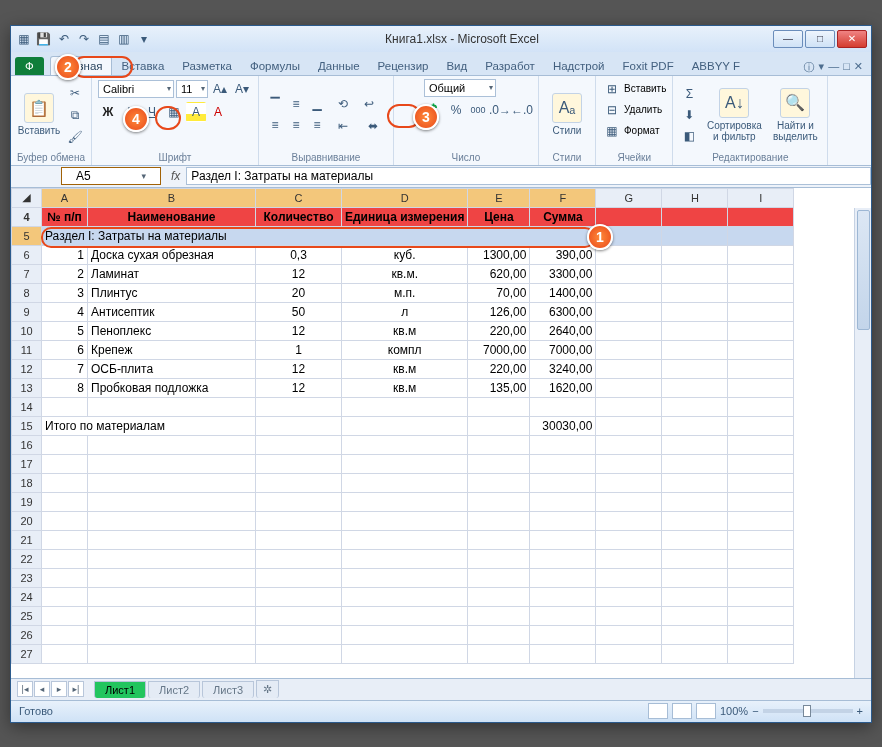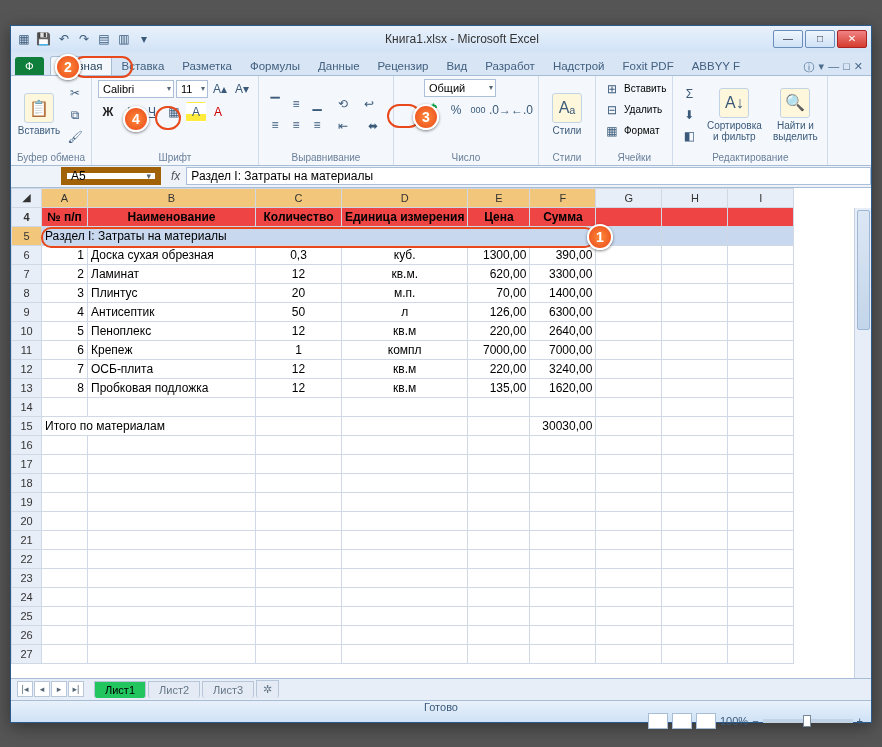--- a/index.html
+++ b/index.html
@@ -42,21 +42,21 @@
 .fbtn.under{ text-decoration:underline;}
 
 .align-group .grid3{display:grid;grid-template-columns:repeat(3,20px);gap:1px;}
 .num-group .row, .cells-group .row{display:flex;gap:2px;align-items:center;}
 
 .callout{position:absolute; width:26px; height:26px; background:radial-gradient(#ff8a3a,#e8481a); border:2px solid #fff; border-radius:50%; color:#fff; font-weight:bold; display:flex;align-items:center;justify-content:center; font-size:14px; box-shadow:0 1px 3px rgba(0,0,0,.5); z-index:50;}
 .callout-ring{position:absolute; border:2px solid #e8481a; border-radius:14px; z-index:49;}
 
 
 .fxbar{ height:22px; border-bottom:1px solid #a7bdd6; display:flex; align-items:center; font-size:12px; background:#eef3fa;}
-.namebox{ width:100px; border:6px solid #a16207; background:#fff; height:18px; margin:0 4px 0 50px; padding:0 4px; display:flex;align-items:center; justify-content:space-between;}
+.namebox{ width:100px; border:1px solid #a16207; background:#fff; height:18px; margin:0 4px 0 50px; padding:0 14px; display:flex;align-items:center; justify-content:space-between;}
 .namebox::after{content:"▾"; font-size:9px; color:#567;}
 .fxlabel{ font-style:italic; color:#555; margin:0 6px;}
 .fxinput{ flex:1; border:1px solid #abc0d8; background:#fff; height:18px; padding:0 4px; display:flex;align-items:center;}
 
 
 .gridwrap{ position:relative; height:490px; overflow:hidden; background:#fff;}
 .sheet{ border-collapse:collapse; font-size:12px; table-layout:fixed;}
 .sheet th, .sheet td{ border:1px solid #d0d7e5; height:19px; padding:0 3px; white-space:nowrap; overflow:hidden;}
 .sheet thead th{ background:#e8eef7; font-weight:normal; text-align:center; color:#333; font-size:11px; }
 .sheet .rowhdr{ background:#e8eef7; text-align:center; width:30px; color:#333; font-size:11px;}
@@ -65,21 +65,21 @@
 .sel-row td{ background:#c7d8ef;}
 .sel-row .rowhdr, thead th.sel{ background:#f3c77b;}
 .num{text-align:right;} .ctr{text-align:center;}
 
 .sheet-tabs{ height:22px; background:#e8eef7; border-top:1px solid #a7bdd6; display:flex; align-items:center; padding:0 6px; font-size:11px; gap:2px;}
 .navset{display:flex;gap:1px;margin-right:8px;}
 .navset .nav{ width:16px;height:16px;border:1px solid #b8c6da;background:#fff;display:flex;align-items:center;justify-content:center;font-size:9px;color:#567;}
 .stab{ padding:2px 10px; background:#22c55e; border:1px solid #b8c6da; border-bottom:none; border-radius:0 0 3px 3px;}
 .stab.inactive{background:#e4ebf5;color:#678;}
 
-.status{ height:22px; background:linear-gradient(#e8f1fb,#cfe2f6); border-top:1px solid #a7bdd6; display:flex;align-items:center; font-size:11px; padding:0 8px; color:#3b5a7a;flex-direction:column;}
+.status{ height:22px; background:linear-gradient(#e8f1fb,#cfe2f6); border-top:1px solid #a7bdd6; display:flex;align-items:center; font-size:11px; padding:0 8px; color:#3b5a7a;}
 .status .right{margin-left:auto;display:flex;gap:4px;align-items:center;}
 .viewbtn{width:20px;height:16px;border:1px solid #a7bdd6;background:#fff;}
 .zoom{display:flex;align-items:center;gap:4px;}
 .slider{width:90px;height:4px;background:#c3d3e6;position:relative;}
 .slider .thumb{position:absolute;left:45%;top:-4px;width:8px;height:12px;background:#fff;border:1px solid #789;}
 
 .scrollbar-v{position:absolute;right:0;top:20px;bottom:0;width:17px;background:#e8eef7;border-left:1px solid #c6d2e3;}
 .scrollbar-v .thumb{position:absolute;left:2px;top:2px;width:13px;height:120px;background:linear-gradient(#dce7f4,#c3d5ea);border:1px solid #9db7d4;border-radius:2px;}
 </style>
 </head>

